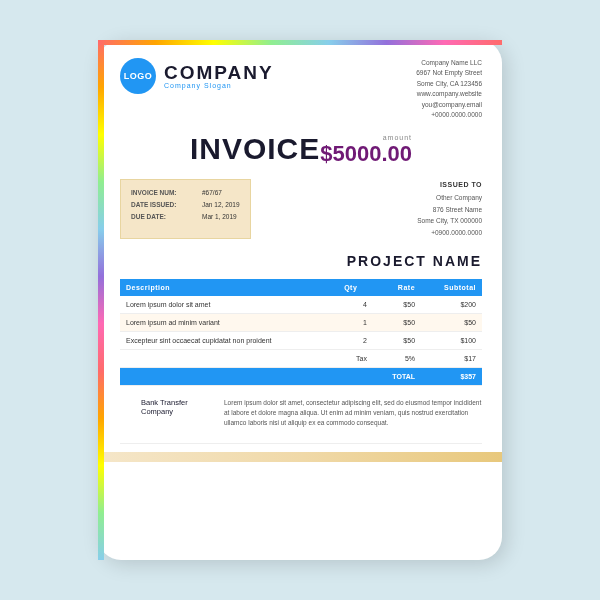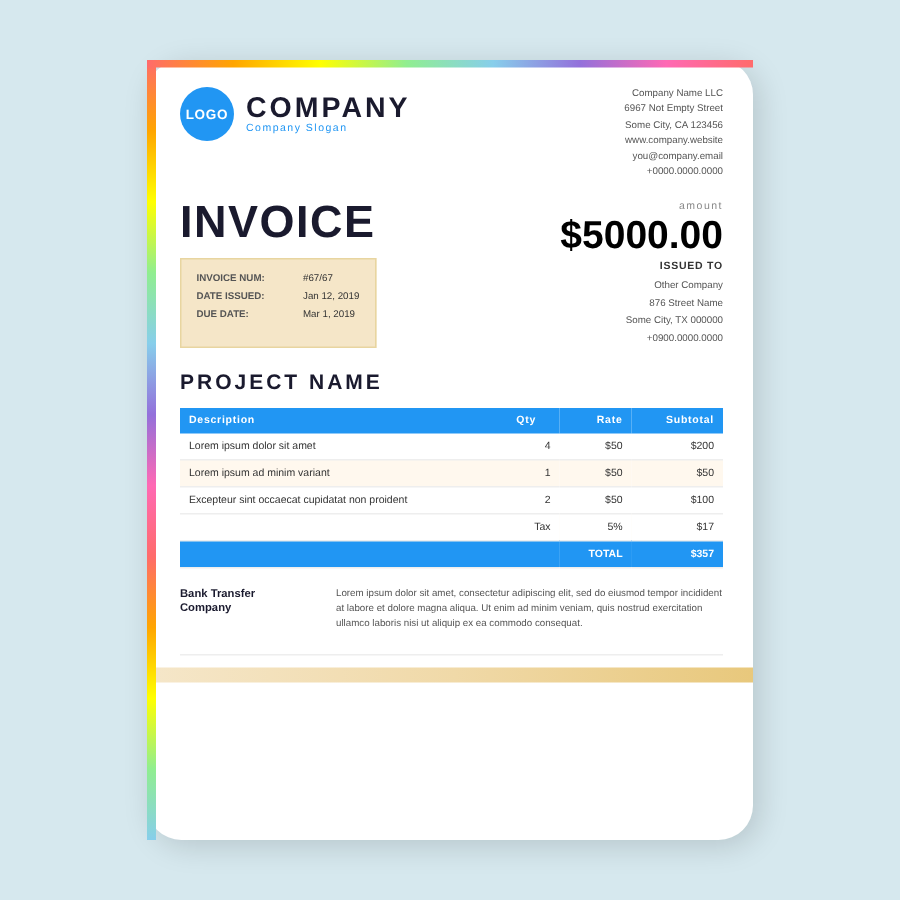--- a/index.html
+++ b/index.html
@@ -86,43 +86,44 @@
     }
     .company-info {
       text-align: right;
       font-size: 6.5px;
       color: #555;
       line-height: 1.6;
     }
     
     .invoice-title-row {
       display: flex;
-      justify-content: space-between;
+      justify-content: center;
       align-items: flex-start;
+      margin-bottom: 12px;
     }
     .invoice-title {
       font-size: 30px;
       font-weight: 900;
       color: #1a1a2e;
       letter-spacing: 1px;
       line-height: 1;
     }
     .amount-block {
       text-align: right;
     }
     .amount-label {
       font-size: 7px;
       color: #888;
       letter-spacing: 1px;
       display: block;
     }
     .amount-value {
-      font-size: 26px;
+      font-size: 22px;
       font-weight: 900;
-      color: #000000;
+      color: #701a75;
     }
     
     .details-row {
       display: flex;
       justify-content: space-between;
       margin-bottom: 14px;
     }
     .invoice-details-box {
       background: #f5e6c8;
       border: 1px solid #e8d5a0;
@@ -153,20 +154,21 @@
       font-size: 7px;
       letter-spacing: 0.5px;
     }
     
     .project-name {
       font-size: 14px;
       font-weight: 900;
       color: #1a1a2e;
       letter-spacing: 2px;
       margin-bottom: 10px;
+      text-align: right;
     }
     
     .invoice-table {
       width: 100%;
       border-collapse: collapse;
       font-size: 7px;
       margin-bottom: 12px;
     }
     .invoice-table thead tr {
       background: #2196f3;
@@ -215,23 +217,24 @@
     .bottom-section {
       display: flex;
       gap: 14px;
       margin-bottom: 14px;
     }
     .payment-details {
       flex: 0 0 90px;
     }
     .payment-title {
       font-size: 7.5px;
-      font-weight: bold;
+      font-weight: normal;
       color: #1a1a2e;
       margin-bottom: 3px;
+      margin-left: 21px;
     }
     .payment-info {
       font-size: 6.5px;
       color: #555;
       line-height: 1.6;
     }
     .notes-text {
       flex: 1;
       font-size: 6.5px;
       color: #555;

